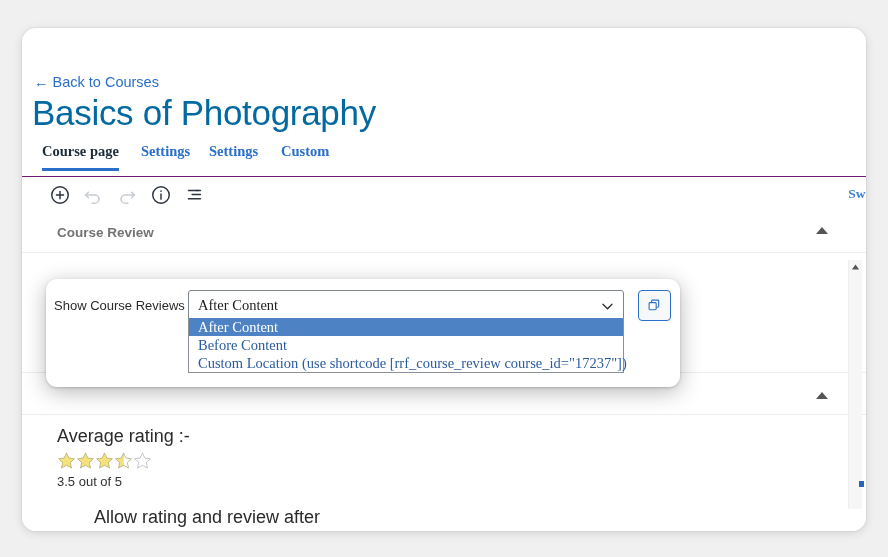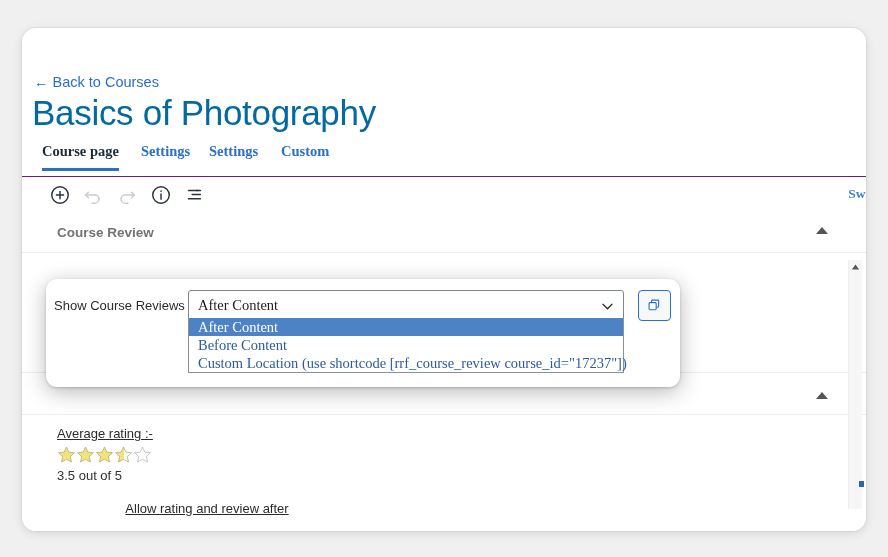--- a/index.html
+++ b/index.html
@@ -149,24 +149,23 @@
   .panel-divider {
     position: absolute;
     left: 0; right: 0;
     height: 1px;
     background: #ededed;
   }
 
   
   .rating-block { position: absolute; left: 35px; }
   .label-text {
-    font-size: 13px;
+    font-size: 18px;
     color: #2b2b2b;
     white-space: nowrap;
-    text-decoration: underline;
   }
   .stars { margin-top: 4px; height: 20px; font-size: 0; }
   .star { display:inline-block; width:19px; height:19px; }
   .sub-text {
     font-size: 13px;
     color: #333;
     margin-top: 3px;
   }
   .row-inline {
     margin-top: 18px;

